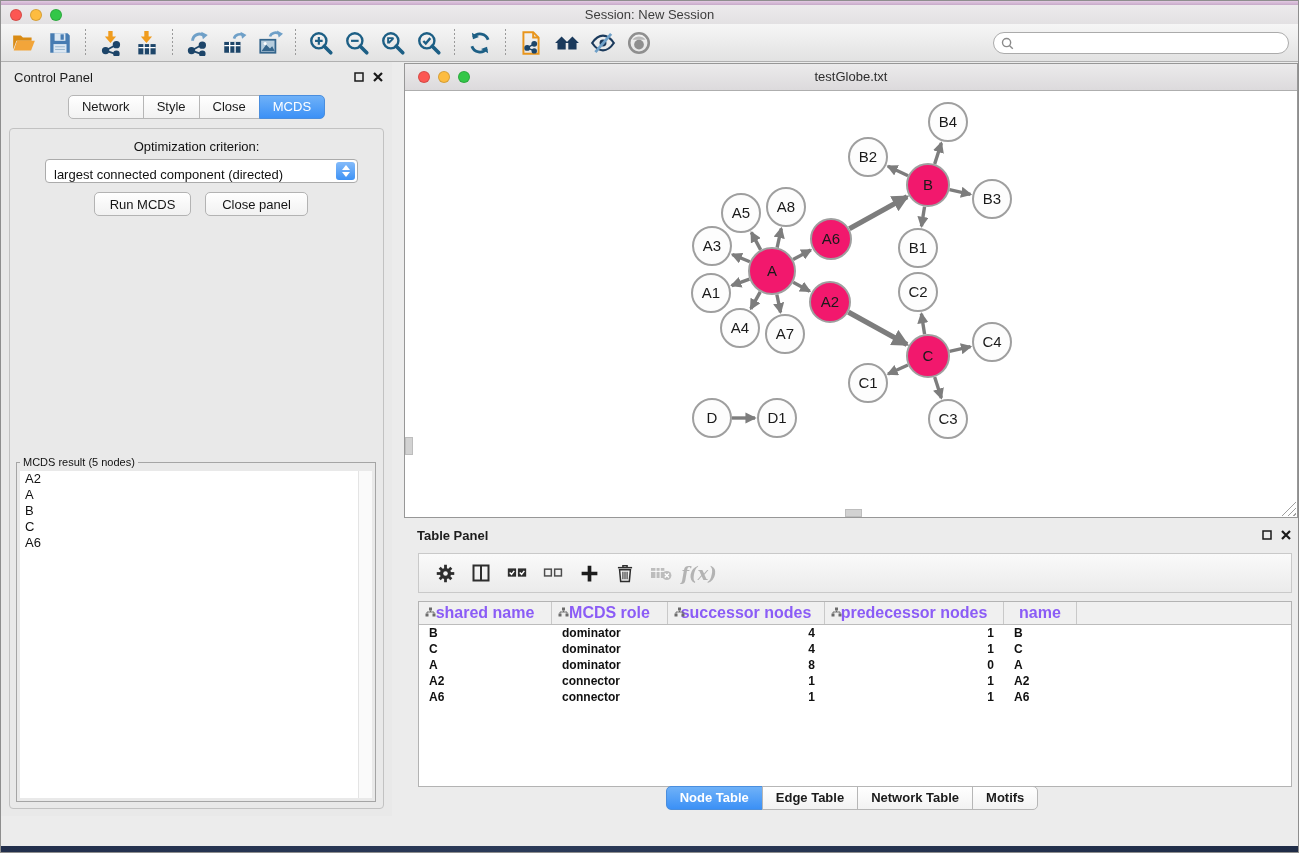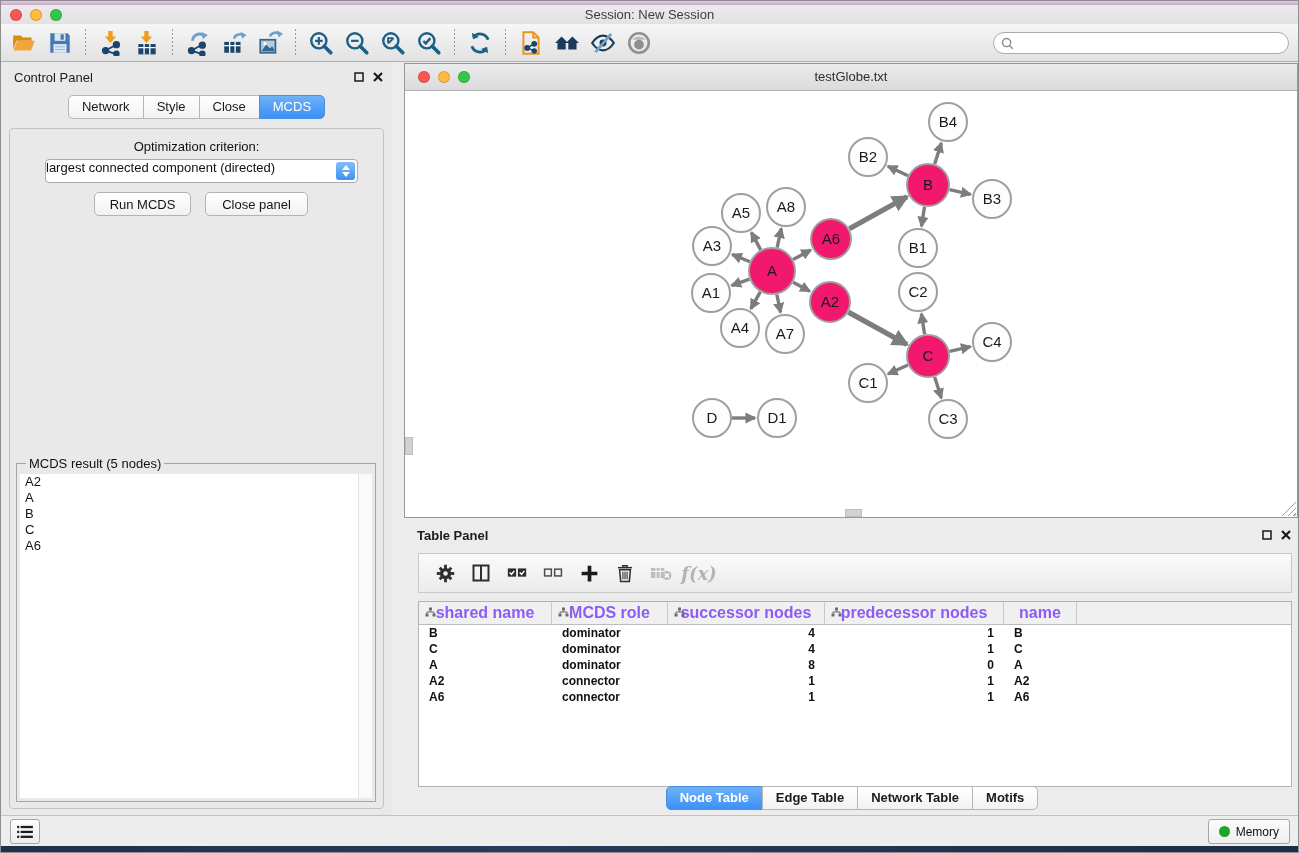--- a/index.html
+++ b/index.html
@@ -34,33 +34,33 @@
   .seg{background:linear-gradient(#ffffff,#f2f2f2);border:1px solid #b6b6b6;margin-left:-1px;
     padding:3px 13px 4px;font-size:13px;color:#1a1a1a;cursor:default;}
   .seg:first-child{border-top-left-radius:5px;border-bottom-left-radius:5px;margin-left:0;}
   .seg:last-child{border-top-right-radius:5px;border-bottom-right-radius:5px;}
   .seg.active{background:linear-gradient(#6fb1f8,#3b90f6);border-color:#4a8ede;color:#fff;}
   .cp-content{position:absolute;top:66px;left:8px;right:8px;bottom:7px;
     border:1px solid #c2c2c2;border-radius:4px;background:#e9e9e9;}
   .opt-label{position:absolute;top:10px;left:0;right:0;text-align:center;font-size:13px;color:#111;}
   .criterion{position:absolute;top:30px;left:35px;width:313px;height:24px;background:#fff;
     border:1px solid #ababab;border-radius:4px;box-sizing:border-box;font-size:13px;color:#111;
-    display:flex;align-items:flex-start;}
+    display:flex;align-items:flex-end;padding-left:8px;}
   .stepper{position:absolute;right:2px;top:2px;width:19px;height:18px;border-radius:3px;
     background:linear-gradient(#84bbfa,#3e92f5);}
   .stepper:before,.stepper:after{content:"";position:absolute;left:5.5px;border-left:4px solid transparent;border-right:4px solid transparent;}
   .stepper:before{top:3px;border-bottom:5px solid #fff;}
   .stepper:after{bottom:3px;border-top:5px solid #fff;}
   .btn{background:linear-gradient(#ffffff,#f1f1f1);border:1px solid #b3b3b3;border-radius:5px;
     font-size:13px;color:#141414;font-family:inherit;padding:0;}
   .run-btn{position:absolute;top:63px;left:84px;width:97px;height:24px;}
   .closep-btn{position:absolute;top:63px;left:195px;width:103px;height:24px;}
   .result-box{position:absolute;top:327px;left:6px;right:7px;bottom:6px;
     border:1px solid #a5a5a5;margin:0;padding:0;}
-  .result-box legend{font-size:13px;color:#111;margin-left:9px;padding:0 3px;}
+  .result-box legend{font-size:11px;color:#111;margin-left:3px;padding:0 3px;}
   .result-list{position:absolute;top:3px;left:3px;right:3px;bottom:3px;background:#fff;overflow:hidden;}
   .scroll-track{position:absolute;top:0;right:0;bottom:0;width:13px;background:#fafafa;border-left:1px solid #e4e4e4;}
   .ritem{font-size:13px;color:#111;line-height:16px;padding-left:5px;}
   
   .net-window{position:absolute;top:62px;left:403px;width:894px;height:455px;
     background:#fff;border:1px solid #979797;box-sizing:border-box;}
   .net-titlebar{position:absolute;top:0;left:0;right:0;height:26px;
     background:linear-gradient(#ecebec,#dcdadc);border-bottom:1px solid #aeaeae;}
   .net-title{line-height:26px;text-align:center;font-size:13px;color:#2e2e2e;}
   .net-traffic{top:7px;left:13px;}
@@ -541,33 +541,15 @@
         </div>
       </div>
     <div class="tp-tabs">
         <div class="seg active">Node Table</div>
         <div class="seg">Edge Table</div>
         <div class="seg">Network Table</div>
         <div class="seg">Motifs</div>
       </div>
   </div>
 
-  <div class="statusbar">
-    <div class="list-btn">
-      <svg width="16" height="14" viewBox="0 0 18 16">
-          <g fill="#1c1c1c">
-            <rect x="0" y="1" width="2.4" height="2.6"></rect>
-            <rect x="4" y="1" width="14" height="2.6"></rect>
-            <rect x="0" y="6.6" width="2.4" height="2.6"></rect>
-            <rect x="4" y="6.6" width="14" height="2.6"></rect>
-            <rect x="0" y="12.2" width="2.4" height="2.6"></rect>
-            <rect x="4" y="12.2" width="14" height="2.6"></rect>
-          </g>
-        </svg>
-    </div>
-    <div class="mem-btn">
-      <span class="mem-dot"></span>
-      <span>Memory</span>
-    </div>
-  </div>
   <div class="bottom-strip"></div>
 
 </div>
 
 </body></html>

